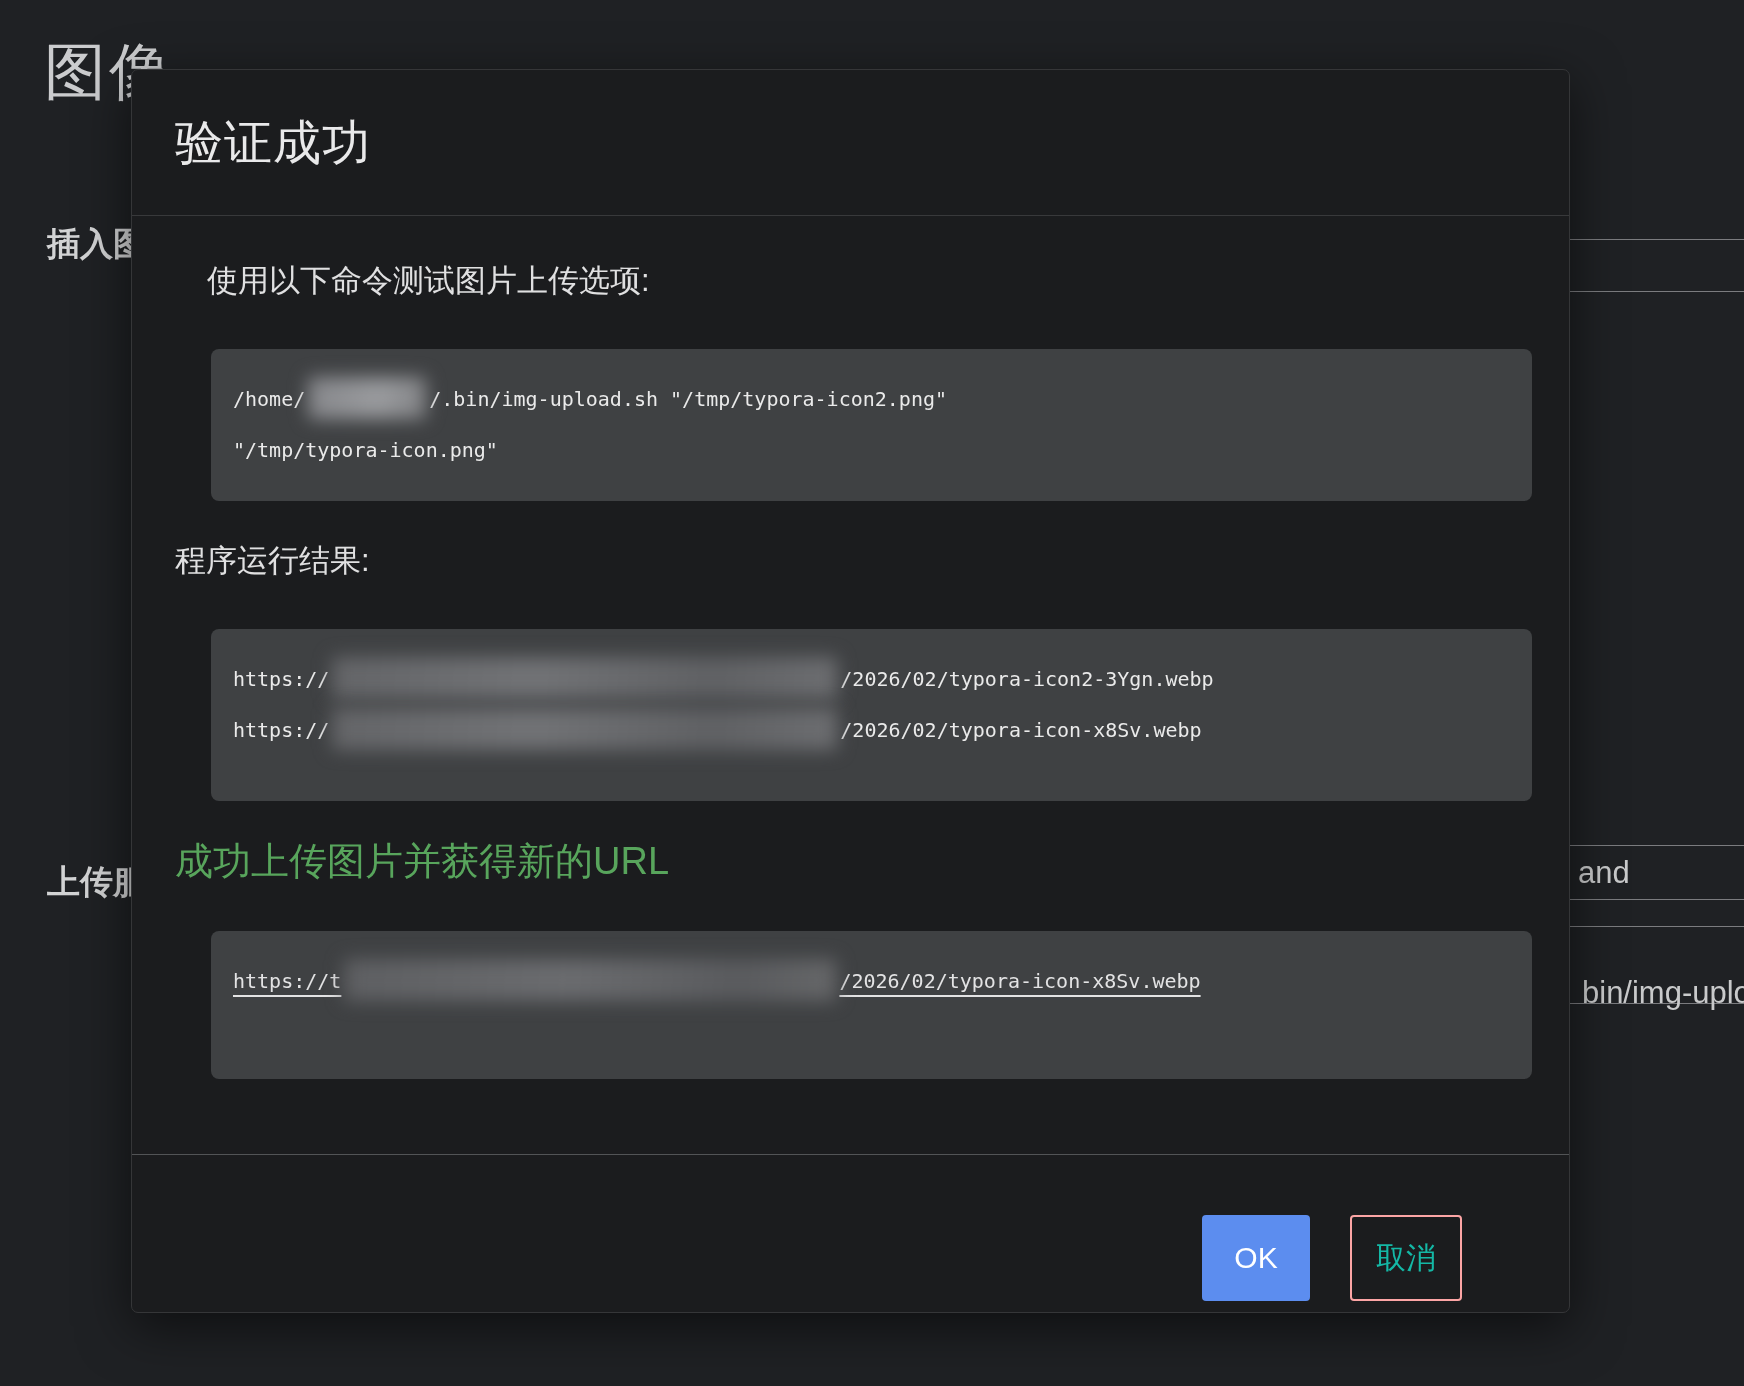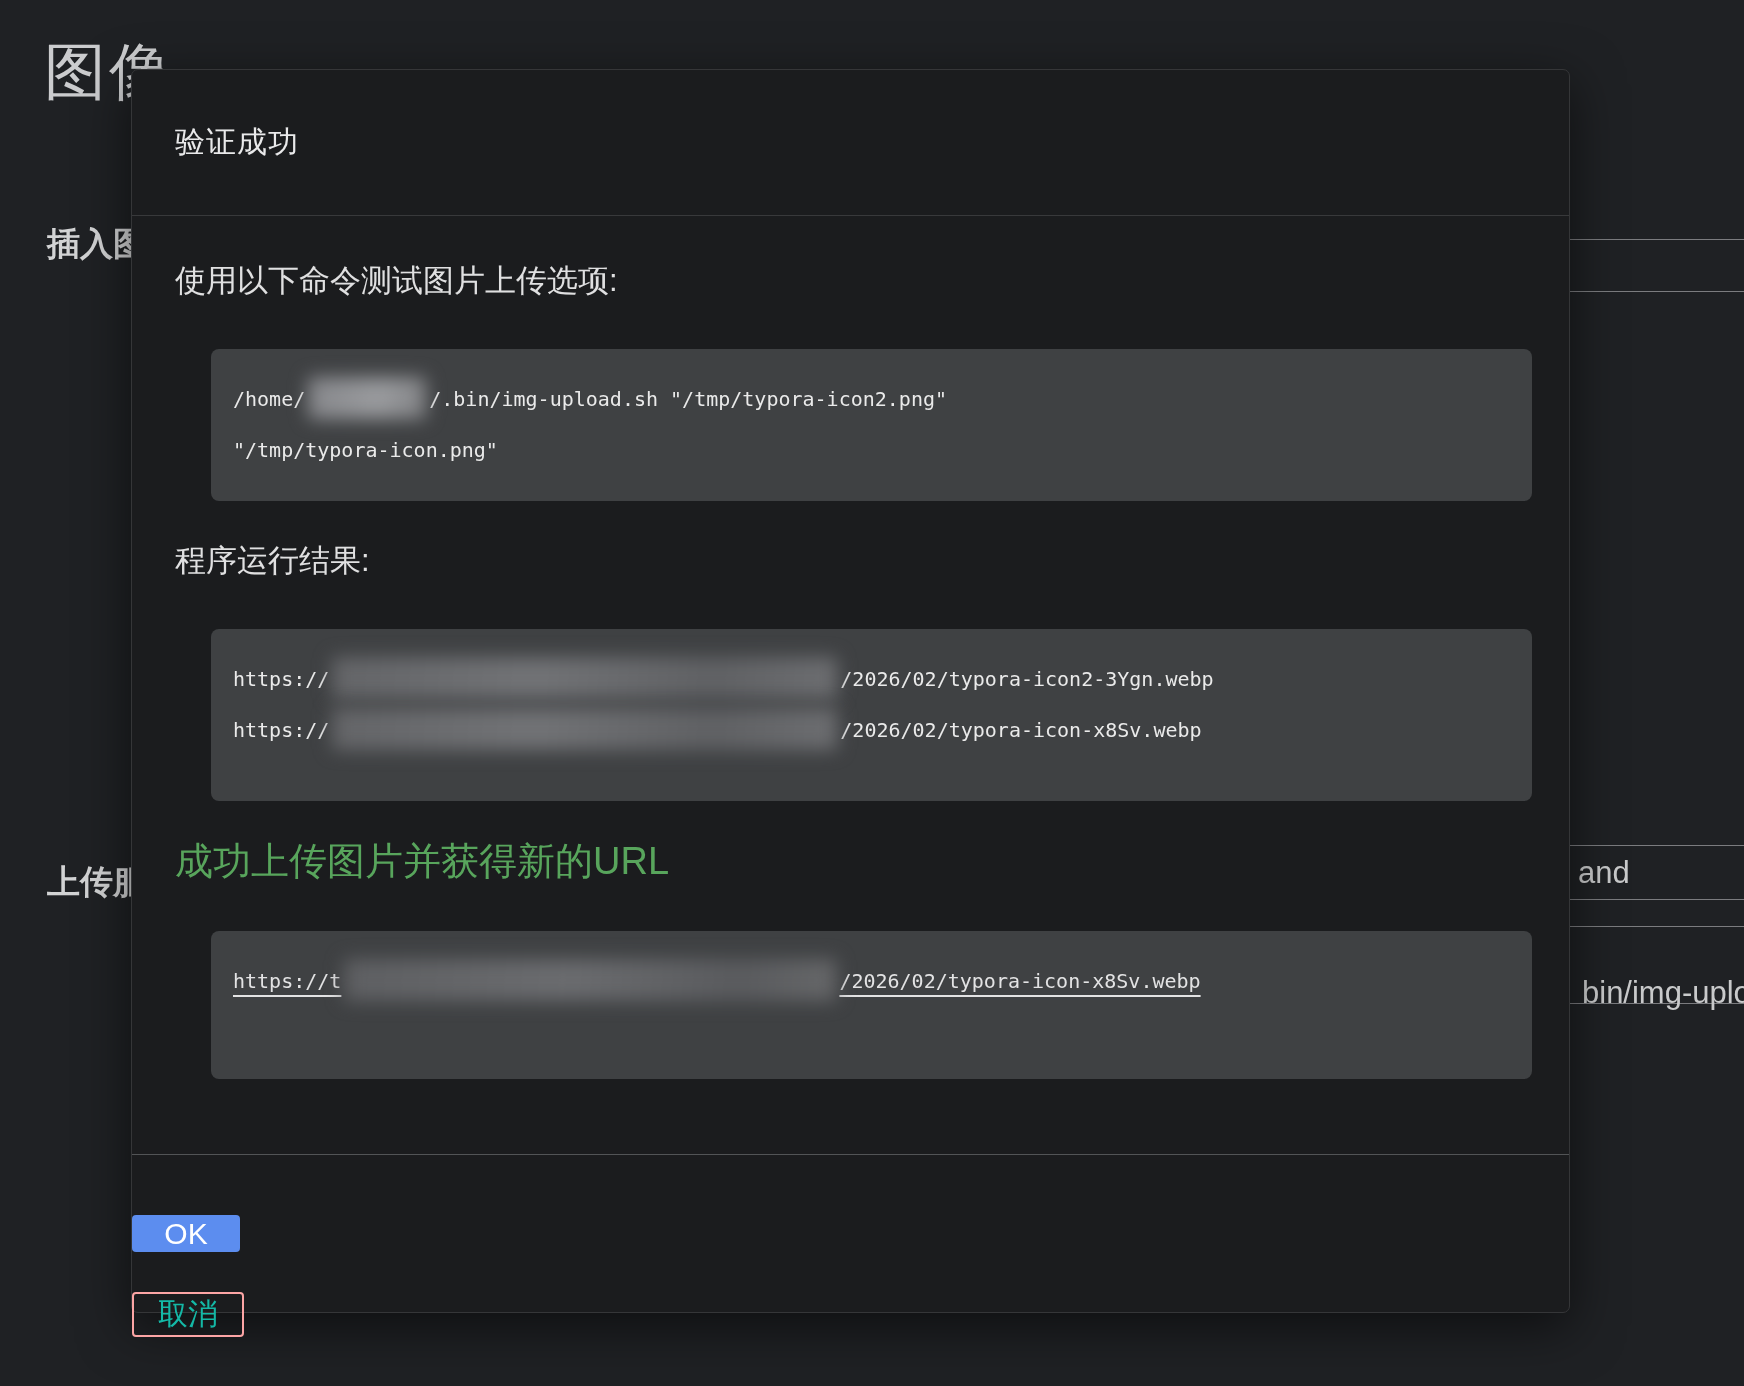--- a/index.html
+++ b/index.html
@@ -49,28 +49,28 @@
     border: 1px solid #353638;
     border-radius: 7px;
     box-shadow: 0 14px 52px rgba(0,0,0,.55);
   }
   .dlg-header {
     height: 146px;
     border-bottom: 1px solid #38393b;
     display: flex; align-items: center;
     padding-left: 43px;
   }
-  .dlg-title { font-size: 30px; font-weight: 500; color: #e9e9ea; letter-spacing: 1px; }
+  .dlg-title { font-size: 48px; font-weight: 500; color: #e9e9ea; letter-spacing: 1px; }
 
   .dlg-body { padding: 0 37px 0 43px; }
 
   .lbl {
     font-size: 31px; color: #e0e0e1; line-height: 37px; white-space: nowrap;
   }
-  .lbl.intro { margin-top: 46px; }
+  .lbl.intro { margin-top: 46px; margin-left: 32px; }
   .lbl.result { margin-top: 41px; }
   .success-msg {
     margin-top: 43px;
     font-size: 38px; line-height: 35px; color: #58a55c; white-space: nowrap;
   }
 
   .codeblock {
     margin: 50px 0 0 36px;
     background: #3f4143;
     border-radius: 8px;
@@ -99,21 +99,21 @@
   }
   .blur.user { width: 118px; background: linear-gradient(100deg,#85868a,#9a9b9e 60%,#808184); margin: 0 3px; }
   .blur.domain { width: 505px; background: linear-gradient(95deg,#646568,#727376 40%,#606164 75%,#6d6e71); margin: 0 3px; }
   .blur.ldomain { width: 492px; background: linear-gradient(95deg,#5e5f62,#6b6c6f 45%,#5a5b5e 80%,#666769); margin: 0 3px; }
 
   .dlg-footer {
     margin-top: 75px;
     border-top: 1px solid #525456;
     height: 183px;
     padding: 60px 107px 0 0;
-    display: flex; justify-content: flex-end; gap: 40px; flex-direction: column;
+    display: flex; justify-content: flex-end; gap: 40px;
   }
   .btn {
     height: 86px; font-size: 30px; border-radius: 4px;
     font-family: "Liberation Sans", sans-serif;
     cursor: pointer;
   }
   .btn.ok {
     width: 108px; background: #5c8def; color: #ffffff; border: none;
   }
   .btn.cancel {

